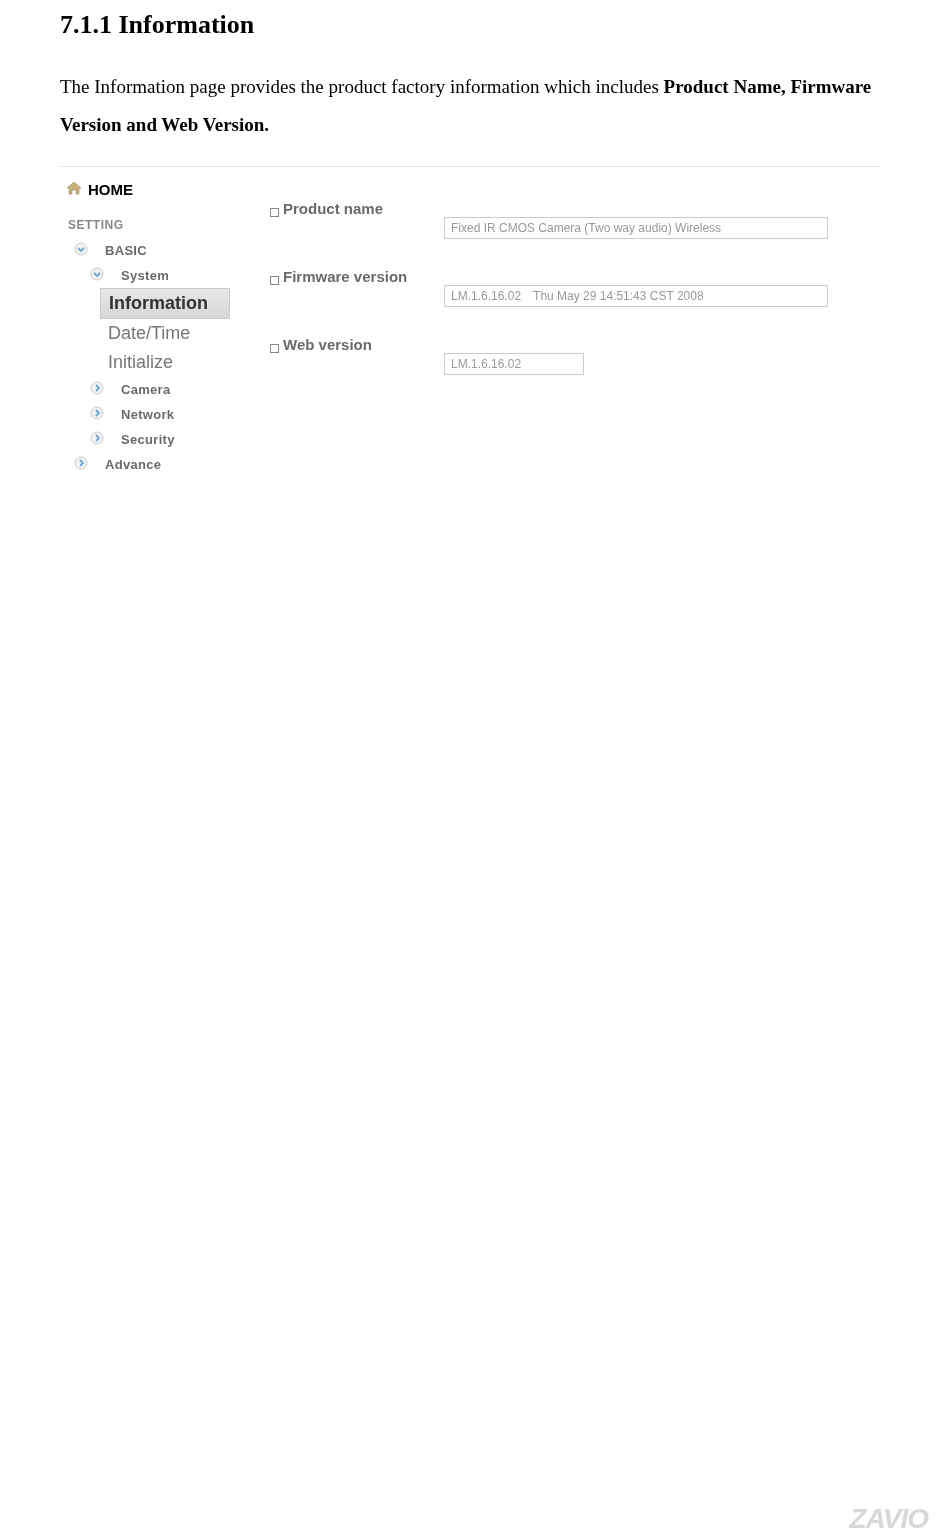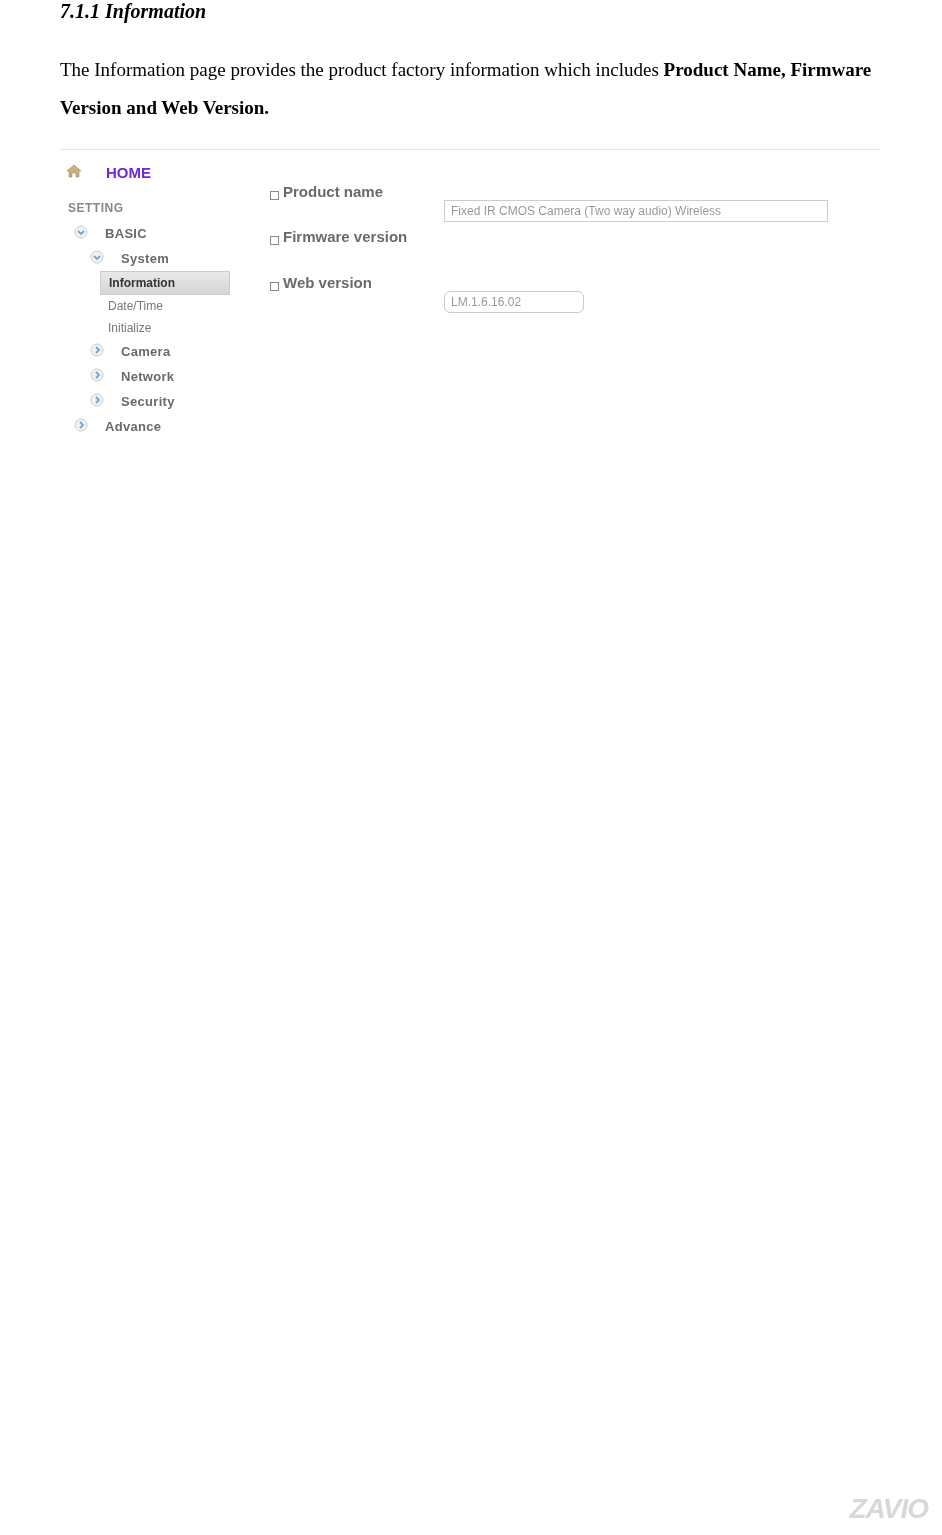--- a/index.html
+++ b/index.html
@@ -11,25 +11,24 @@
     background: #fff;
   }
   .page {
     position: relative;
     width: 942px;
     height: 1535px;
     box-sizing: border-box;
     padding: 0 60px;
   }
   .heading {
-    font-size: 20px;
-    font-weight: bold;
-    margin-top: 0;
+    font-size: 26px;
+    font-weight: bold;
+    margin-top: 10px;
     margin-bottom: 28px;
-    font-style: italic;
   }
   .body-text {
     font-size: 19px;
     line-height: 2;
   }
   .body-text b { font-weight: bold; }
 
   .screenshot {
     margin-top: 22px;
     position: relative;
@@ -42,25 +41,25 @@
   
   .sidebar {
     position: absolute;
     left: 0;
     top: 10px;
     width: 200px;
   }
   .home-row {
     display: flex;
     align-items: center;
-    gap: 24px;
+    gap: 6px;
     padding: 4px 6px 6px 6px;
     font-size: 15px;
     font-weight: bold;
-    color: #6d28d9;
+    color: #000000;
     text-align: right;
   }
   .home-row svg { width: 16px; height: 14px; }
   .setting-label {
     font-size: 12px;
     font-weight: bold;
     color: #888;
     padding: 14px 0 6px 8px;
     letter-spacing: 0.5px;
   }
@@ -70,21 +69,21 @@
     gap: 17px;
     padding: 4px 0 4px 14px;
     font-size: 13px;
     font-weight: bold;
     color: #6a6a6a;
     letter-spacing: 0.3px;
   }
   .nav-item svg { width: 14px; height: 14px; }
   .sub-item {
     padding: 4px 0 4px 48px;
-    font-size: 12px;
+    font-size: 18px;
     color: #777;
   }
   .sub-item.selected {
     font-weight: bold;
     color: #333;
     background: linear-gradient(to bottom, #e8e8e8, #d6d6d6);
     border: 1px solid #ccc;
     margin-left: 40px;
     padding-left: 8px;
     width: 120px;
@@ -122,21 +121,21 @@
   .info-value {
     border: 1px solid #ccc;
     color: #999;
     font-size: 12px;
     padding: 3px 6px;
     box-sizing: border-box;
     background: #fff;
     margin-top: 40px;
   }
   .w-long  { width: 384px; }
-  .w-short { width: 140px; border-radius: 6px; }
+  .w-short { width: 140px; }
 
   .page-num {
     position: absolute;
     bottom: 24px;
     left: 0;
     width: 100%;
     text-align: center;
     font-family: Arial, sans-serif;
     font-size: 13px;
     color: #222;
@@ -249,20 +248,21 @@
           <span class="sq"></span>
           <span>Product name</span>
         </div>
         <div class="info-value w-long">Fixed IR CMOS Camera (Two way audio) Wireless</div>
       </div>
       <div class="info-row">
         <div class="info-label">
           <span class="sq"></span>
           <span>Firmware version</span>
         </div>
+        <div class="info-value w-long">LM.1.6.16.02 Thu May 29 14:51:43 CST 2008</div>
       </div>
       <div class="info-row">
         <div class="info-label">
           <span class="sq"></span>
           <span>Web version</span>
         </div>
         <div class="info-value w-short">LM.1.6.16.02</div>
       </div>
     </div>
 

